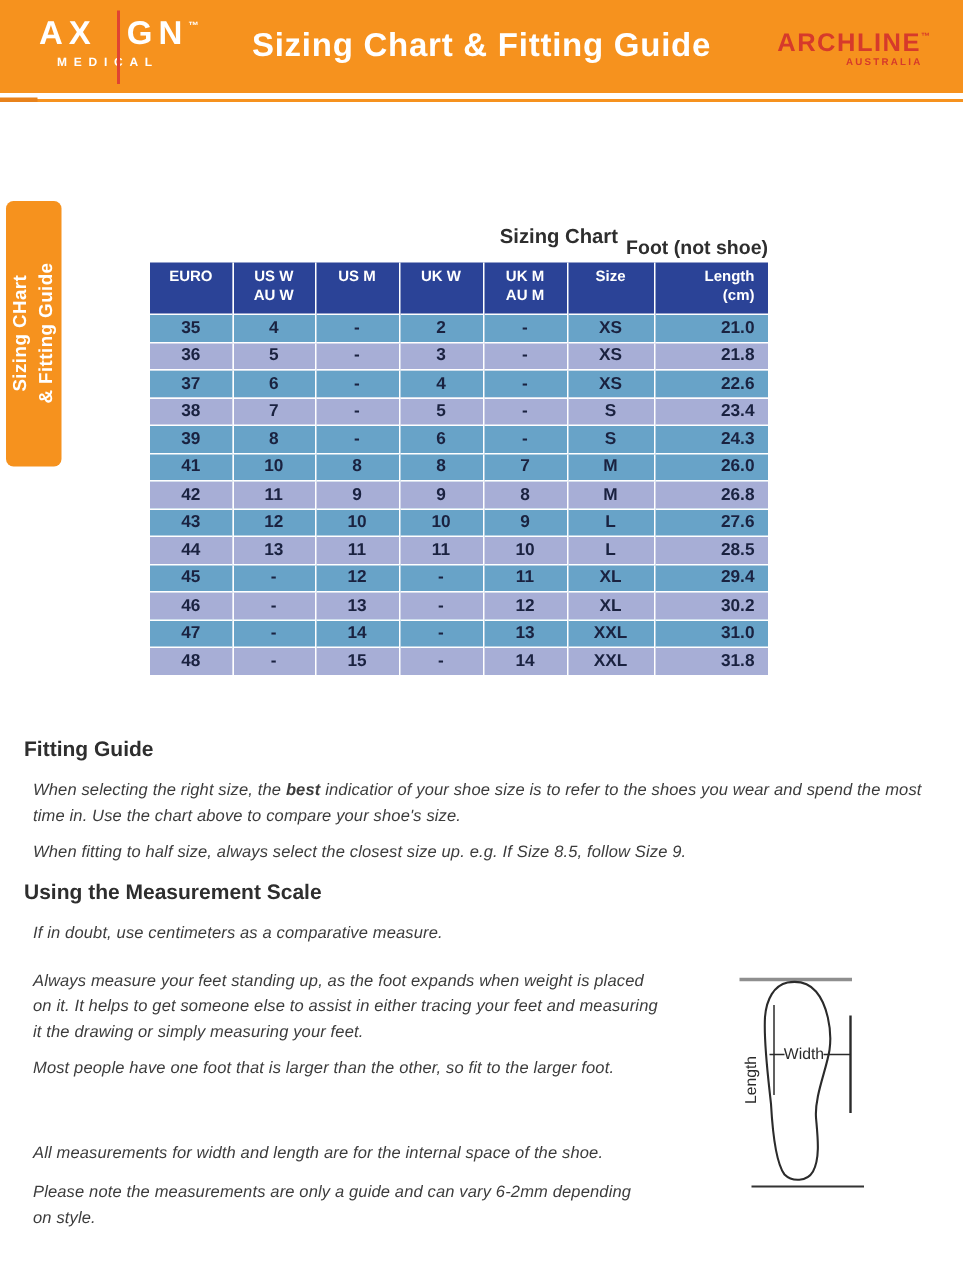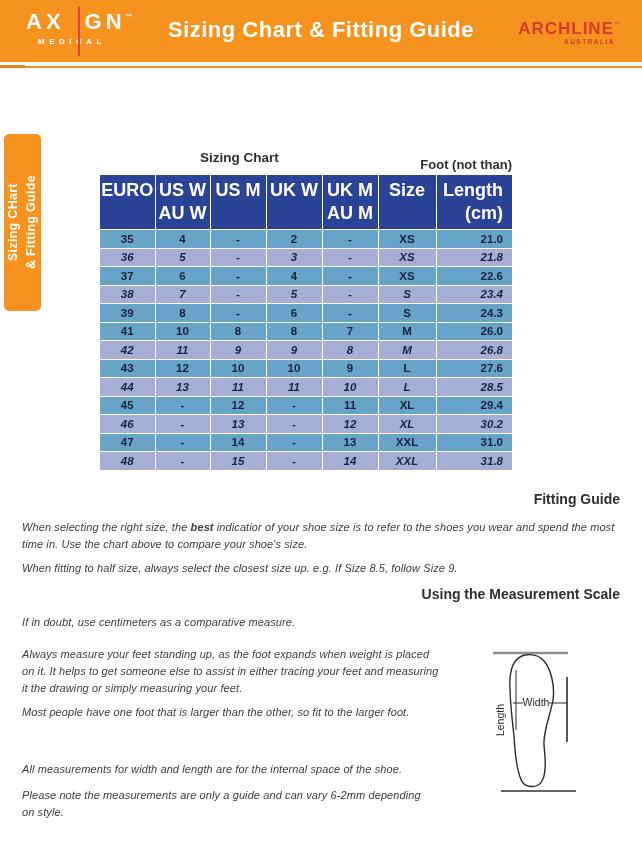--- a/index.html
+++ b/index.html
@@ -23,49 +23,49 @@
   .rule{position:absolute;top:66px;left:0;width:642px;height:2px;background:var(--orange,#F6921E);}
   .rule-accent{position:absolute;top:65px;left:0;width:25px;height:3px;background:var(--orange-dark,#E8821B);}
 
   
   .side-tab{position:absolute;left:4px;top:134px;width:37px;height:177px;background:var(--orange,#F6921E);
             border-radius:5px;display:flex;align-items:center;justify-content:center;}
   .tab-text{writing-mode:vertical-rl;transform:rotate(180deg);white-space:pre-line;color:#fff;
             font-weight:bold;font-size:12.5px;line-height:1.4;text-align:center;letter-spacing:.3px;}
 
   
-  .chart-title{position:absolute;left:200px;top:150px;width:212px;text-align:left;
+  .chart-title{position:absolute;left:200px;top:150px;width:212px;text-align:right;
                font-size:13.5px;font-weight:bold;color:#2e2e2e;}
   .foot-label{position:absolute;left:380px;top:157px;width:132px;text-align:right;
               font-size:13px;font-weight:bold;color:#2e2e2e;}
 
   
   .sizing-table{position:absolute;left:100px;top:175px;width:412px;border-collapse:collapse;
                 table-layout:fixed;}
   .sizing-table col:nth-child(1){width:55px;}
   .sizing-table col:nth-child(2){width:55px;}
   .sizing-table col:nth-child(3){width:56px;}
   .sizing-table col:nth-child(4){width:56px;}
   .sizing-table col:nth-child(5){width:56px;}
   .sizing-table col:nth-child(6){width:58px;}
   .sizing-table col:nth-child(7){width:76px;}
-  .sizing-table th{background:var(--table-header-navy,#2B4397);color:#fff;font-size:18px;
+  .sizing-table th{background:var(--table-header-navy,#2B4397);color:#fff;font-size:10px;
                    font-weight:bold;padding:4px 0 5px;vertical-align:top;text-align:center;
                    border-right:1px solid #fff;line-height:1.25;}
   .sizing-table th:last-child{text-align:right;padding-right:9px;border-right:none;}
   .sizing-table td{height:17.5px;text-align:center;font-size:11.5px;font-weight:bold;
                    color:var(--table-text,#1A2240);border-right:1px solid #fff;
                    border-top:1px solid #fff;padding:0;}
   .sizing-table td:last-child{text-align:right;padding-right:9px;border-right:none;padding-left:30px;}
   tr.row-blue td{background:var(--row-blue,#68A3C8);}
-  tr.row-peri td{background:var(--row-periwinkle,#A7AED6);font-style:italic;}
-
-  
-  .h2{position:absolute;left:0;width:620px;margin:0;text-align:right;font-size:14px;
-      font-weight:bold;color:#2e2e2e;}
+  tr.row-peri td{background:var(--row-periwinkle,#A7AED6);}
+
+  
+  .h2{position:absolute;left:0;width:620px;margin:0;text-align:left;font-size:14px;
+      font-weight:bold;color:#2e2e2e;padding-left:16px;}
   .h-fitting{top:491px;}
   .h-measure{top:586px;}
   .p{position:absolute;left:22px;margin:0;font-size:11px;line-height:1.55;color:#3c3c3c;
      white-space:pre-line;letter-spacing:.1px;font-style:italic;}
   .p-1{top:519px;width:606px;white-space:normal;}
   .p-2{top:560px;}
   .p-3{top:614px;}
   .p-4{top:646px;}
   .p-5{top:704px;}
   .p-6{top:761px;}
@@ -98,21 +98,21 @@
   </header>
   <div class="rule"></div>
   <div class="rule-accent"></div>
 
   <aside class="side-tab">
     <span class="tab-text">Sizing CHart
 &amp; Fitting Guide</span>
   </aside>
 
   <div class="chart-title">Sizing Chart</div>
-  <div class="foot-label">Foot (not than)</div>
+  <div class="foot-label">Foot (not shoe)</div>
 
   <table class="sizing-table">
     <colgroup>
         <col>
         <col>
         <col>
         <col>
         <col>
         <col>
         <col>

